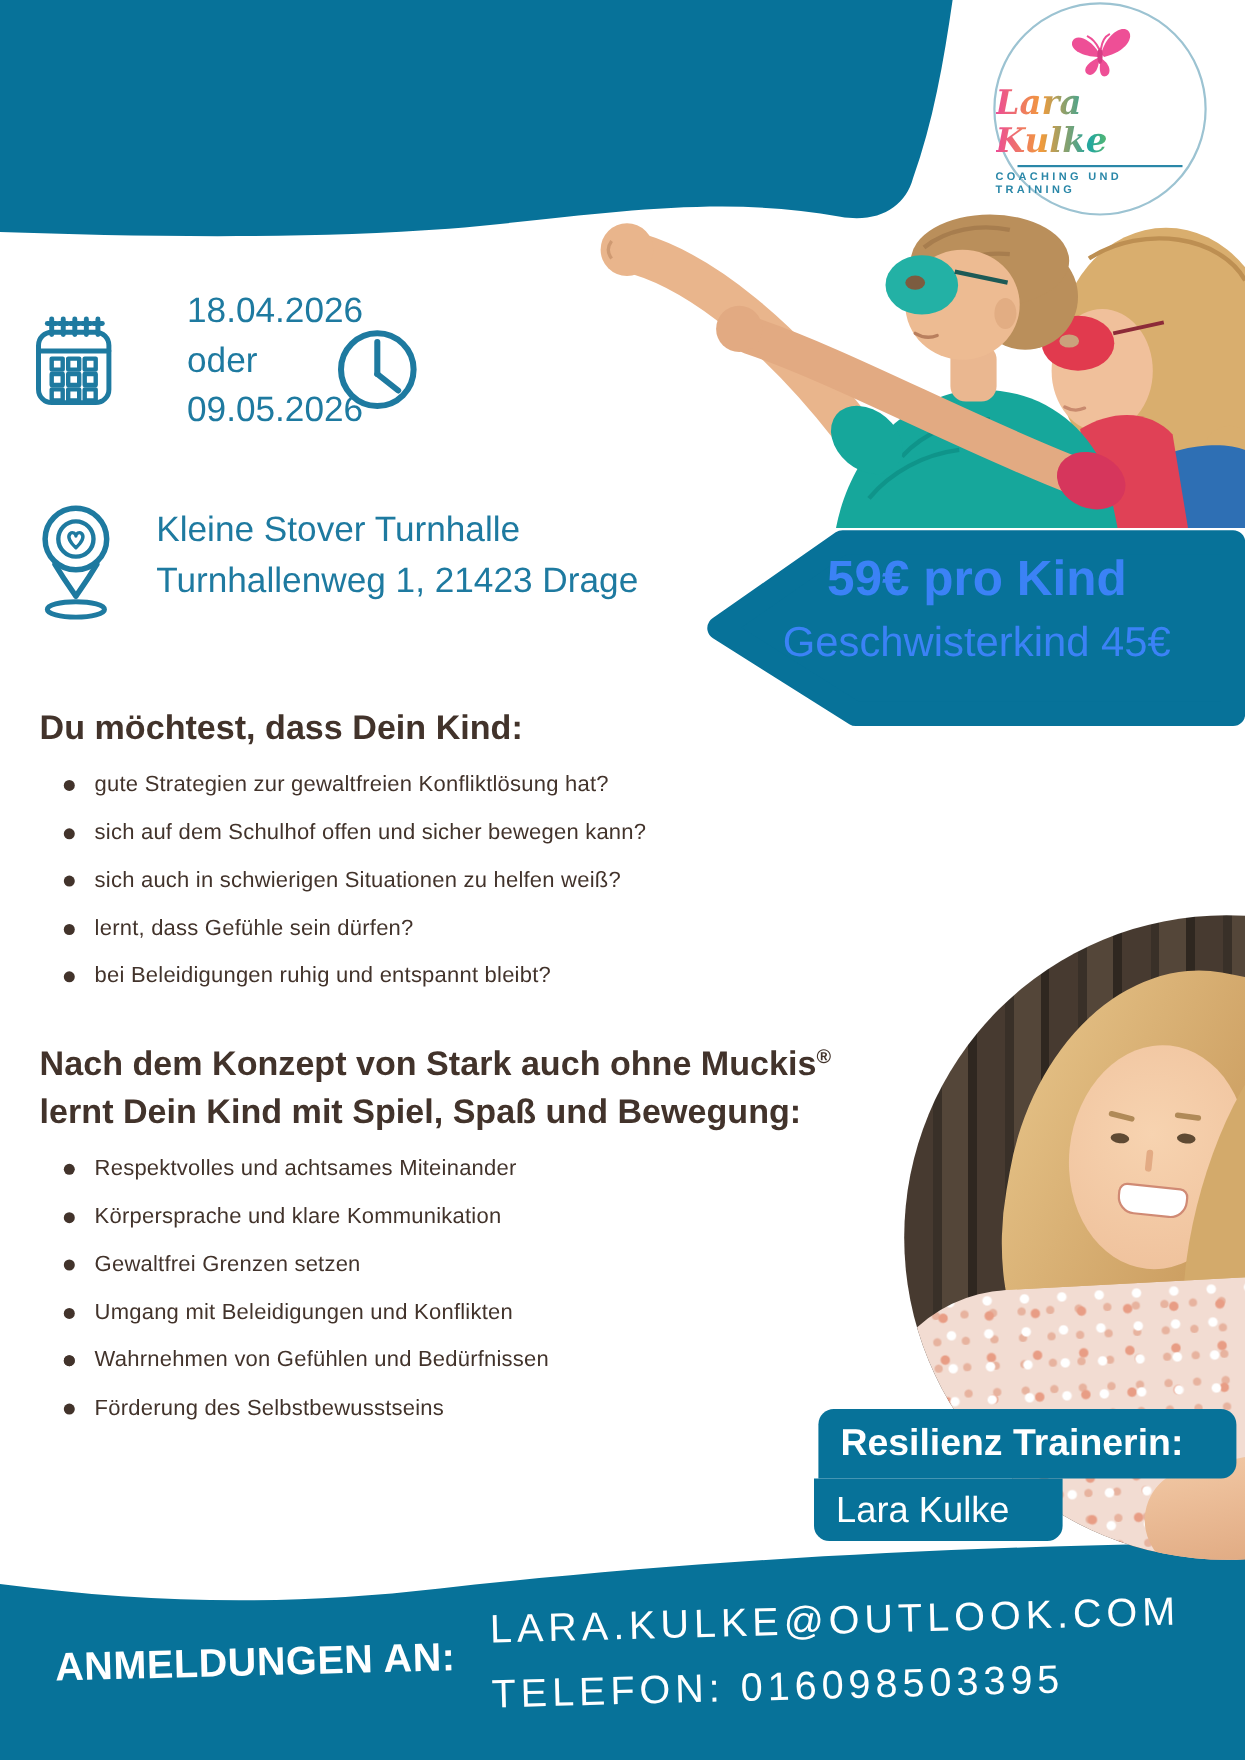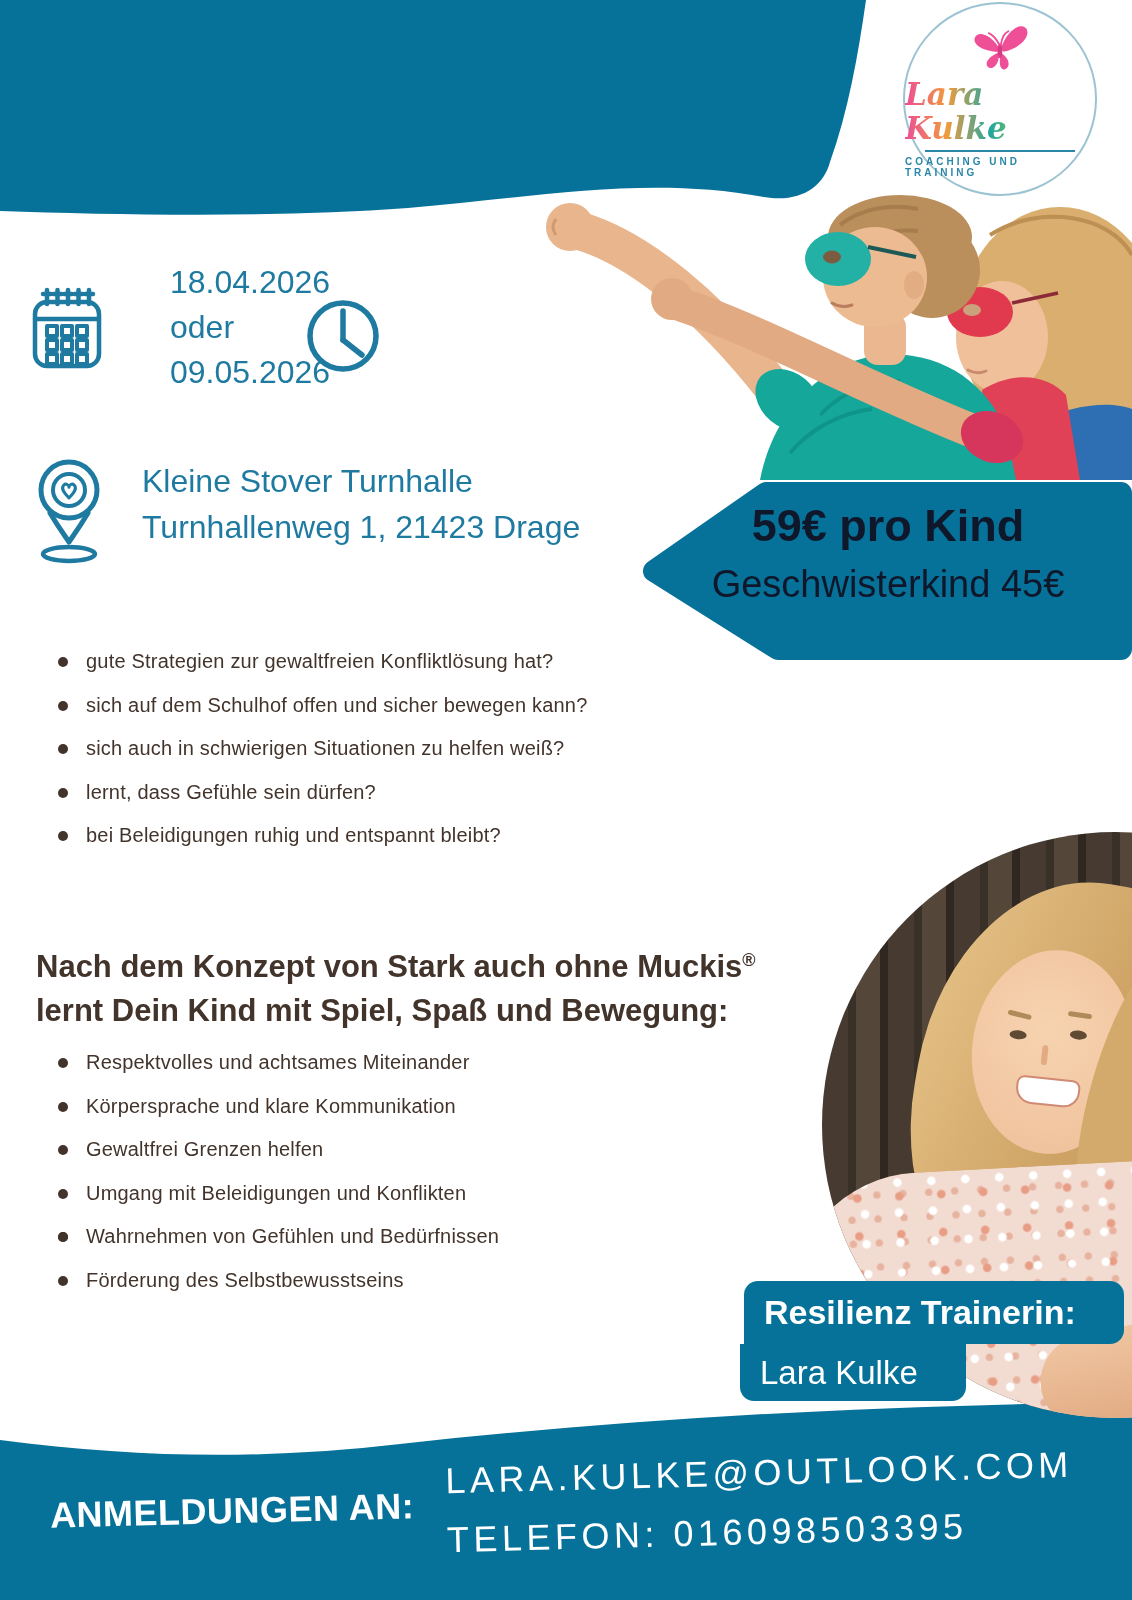--- a/index.html
+++ b/index.html
@@ -34,21 +34,21 @@
   .logo-sub{font-size:10px;letter-spacing:3px;color:#2a87a8;font-weight:bold;}
 
   
   .teal-text{color:#1e7aa0;}
   .dates{left:122px;top:260px;font-size:32px;line-height:45px;margin-left:48px;}
   .times{left:413px;top:278px;font-size:32px;line-height:47px;}
   .loc{left:142px;top:458px;font-size:32px;line-height:46px;}
   .icon-stroke{stroke:#1e7aa0;fill:none;stroke-linecap:round;stroke-linejoin:round;}
 
   
-  .price-text{left:648px;top:496px;width:480px;text-align:center;color:#0f172a;}
+  .price-text{left:648px;top:496px;width:480px;text-align:center;color:#3b82f6;}
   .price-main{font-size:45px;font-weight:bold;line-height:60px;}
   .price-sib{font-size:38px;line-height:56px;}
 
   
   .sec{color:#42332b;}
   .sec1{left:36px;top:640px;width:880px;}
   .sec2{left:36px;top:938px;width:880px;}
   .sec-h{font-size:31px;font-weight:bold;line-height:44px;margin:0 0 8px 0;}
   .sec-h sup{font-size:18px;}
   ul.blist{list-style:none;margin:0;padding:0;}
@@ -216,35 +216,36 @@
       <path d="M17,65 C26,80 32,88 36,94 C40,88 46,80 55,65" stroke-width="5"></path>
       <ellipse cx="36" cy="106" rx="26" ry="7" stroke-width="4.5"></ellipse>
     </g>
   </svg>
   <div class="abs loc teal-text">
     <div>Kleine Stover Turnhalle</div>
     <div>Turnhallenweg 1, 21423 Drage</div>
   </div>
 
   <div class="abs sec sec1">
+    <div class="sec-h">Du möchtest, dass Dein Kind:</div>
     <ul class="blist">
         <li><span class="dot"></span><span>gute Strategien zur gewaltfreien Konfliktlösung hat?</span></li>
         <li><span class="dot"></span><span>sich auf dem Schulhof offen und sicher bewegen kann?</span></li>
         <li><span class="dot"></span><span>sich auch in schwierigen Situationen zu helfen weiß?</span></li>
         <li><span class="dot"></span><span>lernt, dass Gefühle sein dürfen?</span></li>
         <li><span class="dot"></span><span>bei Beleidigungen ruhig und entspannt bleibt?</span></li>
       </ul>
   </div>
 
   <div class="abs sec sec2">
     <div class="sec-h"><span>Nach dem Konzept von Stark auch ohne Muckis</span><sup>®</sup><br><span>lernt Dein Kind mit Spiel, Spaß und Bewegung:</span></div>
     <ul class="blist">
         <li><span class="dot"></span><span>Respektvolles und achtsames Miteinander</span></li>
         <li><span class="dot"></span><span>Körpersprache und klare Kommunikation</span></li>
-        <li><span class="dot"></span><span>Gewaltfrei Grenzen helfen</span></li>
+        <li><span class="dot"></span><span>Gewaltfrei Grenzen setzen</span></li>
         <li><span class="dot"></span><span>Umgang mit Beleidigungen und Konflikten</span></li>
         <li><span class="dot"></span></li>
         <li><span class="dot"></span><span>Wahrnehmen von Gefühlen und Bedürfnissen</span></li>
         <li><span class="dot"></span><span>Förderung des Selbstbewusstseins</span></li>
       </ul>
   </div>
 
   <svg class="abs" style="left:0;top:1398px;" width="1132" height="202" viewBox="0 0 1132 202">
     <path d="M0,42 C140,60 260,62 400,46 C620,22 840,8 1132,4 L1132,202 L0,202 Z" fill="#077299"></path>
   </svg>

